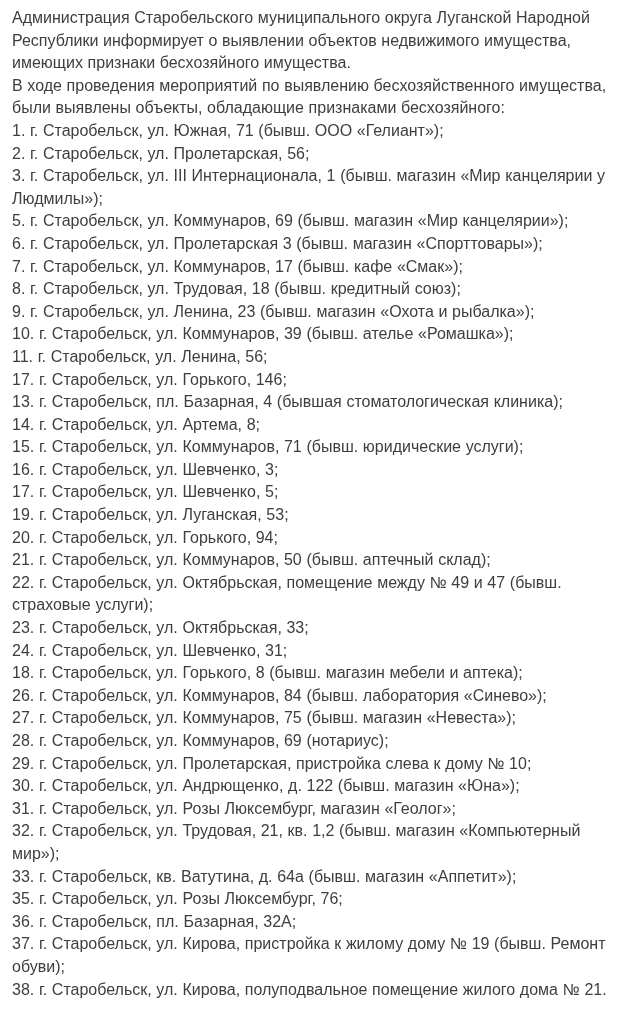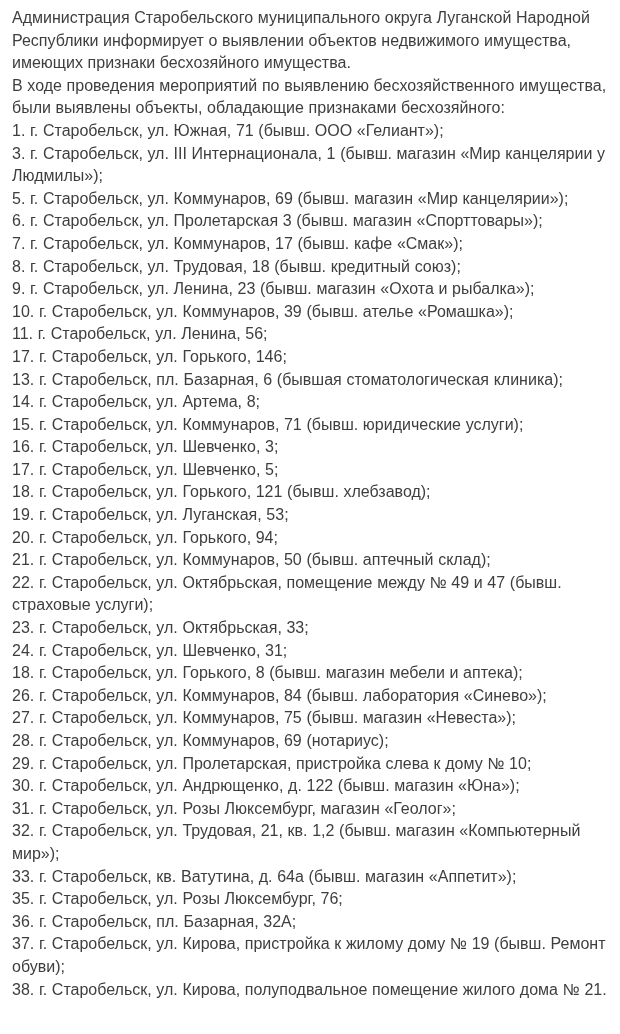--- a/index.html
+++ b/index.html
@@ -36,50 +36,50 @@
   <div>
 
       <p class="line">Администрация Старобельского муниципального округа Луганской Народной Республики информирует о выявлении объектов недвижимого имущества, имеющих признаки бесхозяйного имущества.</p>
 
       <p class="line">В ходе проведения мероприятий по выявлению бесхозяйственного имущества, были выявлены объекты, обладающие признаками бесхозяйного:</p>
     </div>
   <div>
 
       <p class="line">1. г. Старобельск, ул. Южная, 71 (бывш. ООО «Гелиант»);</p>
 
+      <p class="line">2. г. Старобельск, ул. Пролетарская, 56;</p>
 
       <p class="line">3. г. Старобельск, ул. III Интернационала, 1 (бывш. магазин «Мир канцелярии у Людмилы»);</p>
 
       <p class="line">5. г. Старобельск, ул. Коммунаров, 69 (бывш. магазин «Мир канцелярии»);</p>
 
       <p class="line">6. г. Старобельск, ул. Пролетарская 3 (бывш. магазин «Спорттовары»);</p>
 
       <p class="line">7. г. Старобельск, ул. Коммунаров, 17 (бывш. кафе «Смак»);</p>
 
       <p class="line">8. г. Старобельск, ул. Трудовая, 18 (бывш. кредитный союз);</p>
 
       <p class="line">9. г. Старобельск, ул. Ленина, 23 (бывш. магазин «Охота и рыбалка»);</p>
 
       <p class="line">10. г. Старобельск, ул. Коммунаров, 39 (бывш. ателье «Ромашка»);</p>
 
       <p class="line">11. г. Старобельск, ул. Ленина, 56;</p>
 
       <p class="line">17. г. Старобельск, ул. Горького, 146;</p>
 
-      <p class="line">13. г. Старобельск, пл. Базарная, 6 (бывшая стоматологическая клиника);</p>
+      <p class="line">13. г. Старобельск, пл. Базарная, 4 (бывшая стоматологическая клиника);</p>
 
       <p class="line">14. г. Старобельск, ул. Артема, 8;</p>
 
       <p class="line">15. г. Старобельск, ул. Коммунаров, 71 (бывш. юридические услуги);</p>
 
       <p class="line">16. г. Старобельск, ул. Шевченко, 3;</p>
 
       <p class="line">17. г. Старобельск, ул. Шевченко, 5;</p>
 
-      <p class="line">18. г. Старобельск, ул. Горького, 121 (бывш. хлебзавод);</p>
 
       <p class="line">19. г. Старобельск, ул. Луганская, 53;</p>
 
       <p class="line">20. г. Старобельск, ул. Горького, 94;</p>
 
       <p class="line">21. г. Старобельск, ул. Коммунаров, 50 (бывш. аптечный склад);</p>
 
       <p class="line">22. г. Старобельск, ул. Октябрьская, помещение между № 49 и 47 (бывш. страховые услуги);</p>
 
       <p class="line">23. г. Старобельск, ул. Октябрьская, 33;</p>

